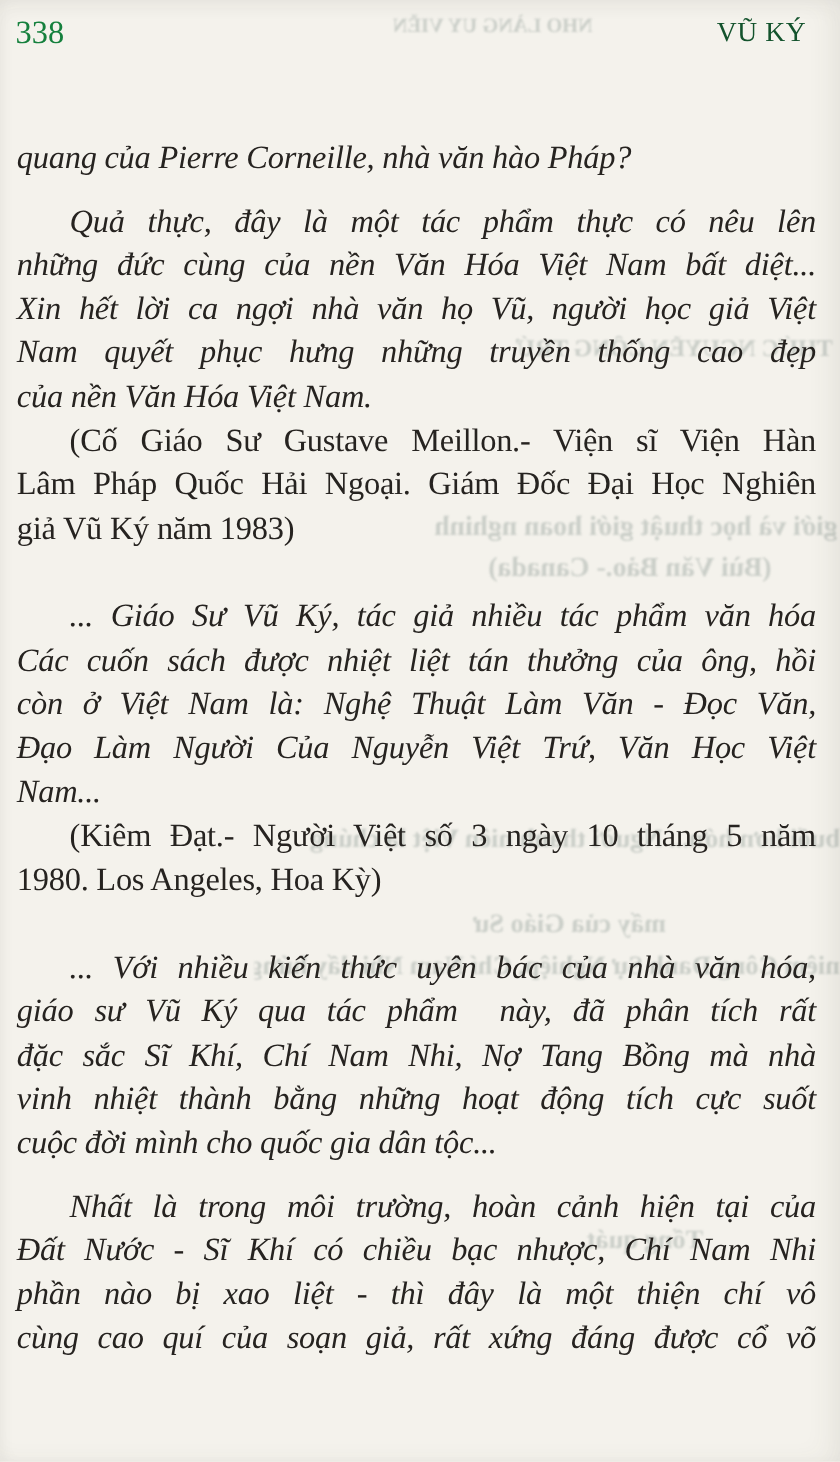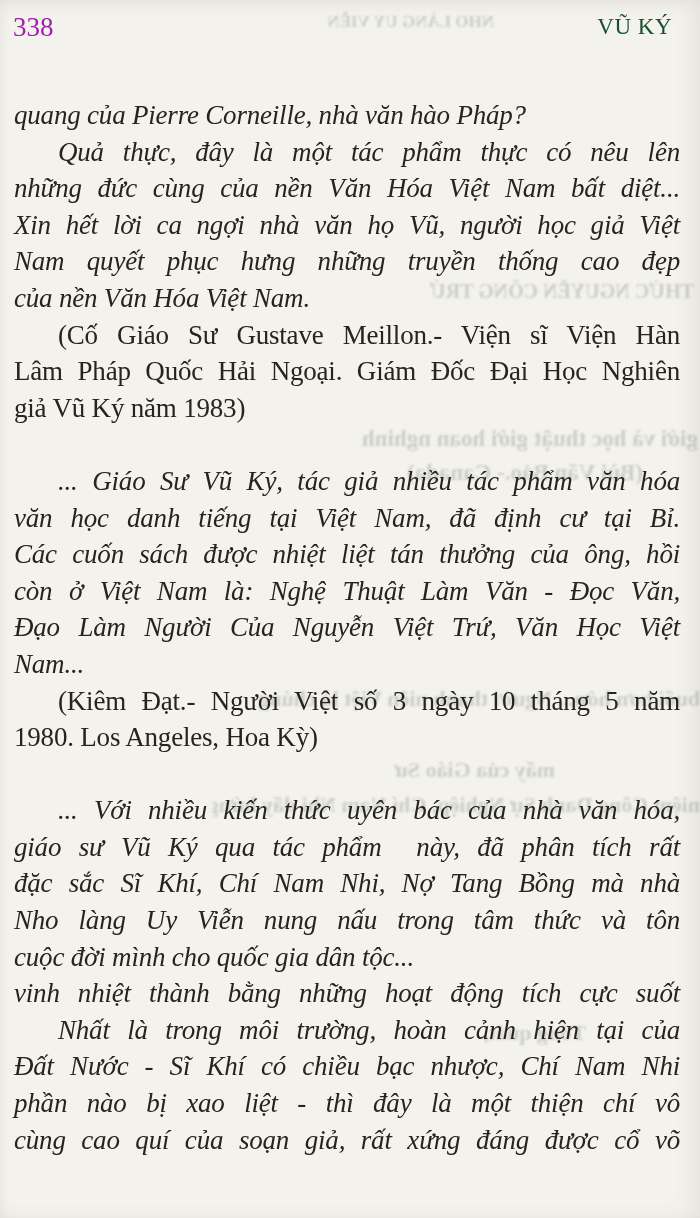--- a/index.html
+++ b/index.html
@@ -21,21 +21,21 @@
     position: absolute; inset: 0;
     pointer-events: none;
     box-shadow: inset -10px 0 20px rgba(70, 64, 52, 0.055),
                 inset 0 6px 16px rgba(70, 64, 52, 0.035),
                 inset 4px 0 10px rgba(70, 64, 52, 0.02);
   }
 
   
   .page-num {
     position: absolute; left: 13px; top: 12px;
-    font-size: 27px; line-height: 30px; color: #a21caf;
+    font-size: 27px; line-height: 30px; color: #15803d;
   }
   .running-title {
     position: absolute; right: 28px; top: 14px;
     font-size: 23px; line-height: 26px; letter-spacing: 0.5px;
     color: #14532d;
   }
 
   
   .bleed-layer { position: absolute; inset: 0; pointer-events: none; }
   .bleed-line {
@@ -51,21 +51,21 @@
   }
 
   
   .content {
     position: absolute;
     left: 14px; right: 20px; top: 97px;
     font-size: 27px;
     letter-spacing: -0.2px;
   }
   .para { margin: 0; }
-  .para.italic { font-style: italic; }
+  .para.italic { font-style: italic; margin-top: 16px; }
   .t-line { height: 36.6px; line-height: 36.6px; }
   .t-line.justify { text-align: justify; text-align-last: justify; }
   .t-line.indent { text-indent: 44px; }
 </style>
 </head>
 <body>
 
 <div class="page">
   <span class="page-num">338</span>
   <span class="running-title">VŨ KÝ</span>
@@ -92,37 +92,35 @@
         <div class="t-line justify">Nam quyết phục hưng những truyền thống cao đẹp</div>
         <div class="t-line">của nền Văn Hóa Việt Nam.</div>
       </div>
       <div class="para roman">
         <div class="t-line justify indent">(Cố Giáo Sư Gustave Meillon.- Viện sĩ Viện Hàn</div>
         <div class="t-line justify">Lâm Pháp Quốc Hải Ngoại. Giám Đốc Đại Học Nghiên</div>
         <div class="t-line">giả Vũ Ký năm 1983)</div>
       </div>
       <div class="para italic" style="margin-top: 36.6px;">
         <div class="t-line justify indent">... Giáo Sư Vũ Ký, tác giả nhiều tác phẩm văn hóa</div>
-        <div class="t-line justify">văn học danh tiếng tại Việt Nam, đã định cư tại Bỉ.</div>
         <div class="t-line justify">Các cuốn sách được nhiệt liệt tán thưởng của ông, hồi</div>
         <div class="t-line justify">còn ở Việt Nam là: Nghệ Thuật Làm Văn - Đọc Văn,</div>
         <div class="t-line justify">Đạo Làm Người Của Nguyễn Việt Trứ, Văn Học Việt</div>
         <div class="t-line">Nam...</div>
       </div>
       <div class="para roman">
         <div class="t-line justify indent">(Kiêm Đạt.- Người Việt số 3 ngày 10 tháng 5 năm</div>
         <div class="t-line">1980. Los Angeles, Hoa Kỳ)</div>
       </div>
       <div class="para italic" style="margin-top: 36.6px;">
         <div class="t-line justify indent">... Với nhiều kiến thức uyên bác của nhà văn hóa,</div>
         <div class="t-line justify">giáo sư Vũ Ký qua tác phẩm &nbsp;này, đã phân tích rất</div>
         <div class="t-line justify">đặc sắc Sĩ Khí, Chí Nam Nhi, Nợ Tang Bồng mà nhà</div>
-        <div class="t-line justify">Nho làng Uy Viễn nung nấu trong tâm thức và tôn</div>
+        <div class="t-line justify">vinh nhiệt thành bằng những hoạt động tích cực suốt</div>
         <div class="t-line">cuộc đời mình cho quốc gia dân tộc...</div>
-        <div class="t-line justify">vinh nhiệt thành bằng những hoạt động tích cực suốt</div>
       </div>
       <div class="para italic">
         <div class="t-line justify indent">Nhất là trong môi trường, hoàn cảnh hiện tại của</div>
         <div class="t-line justify">Đất Nước - Sĩ Khí có chiều bạc nhược, Chí Nam Nhi</div>
         <div class="t-line justify">phần nào bị xao liệt - thì đây là một thiện chí vô</div>
         <div class="t-line justify">cùng cao quí của soạn giả, rất xứng đáng được cổ võ</div>
       </div>
     </div>
 </div>
 

